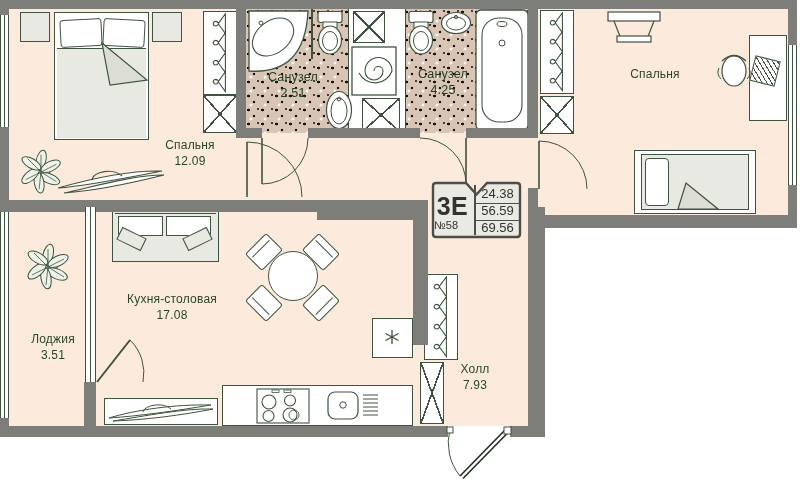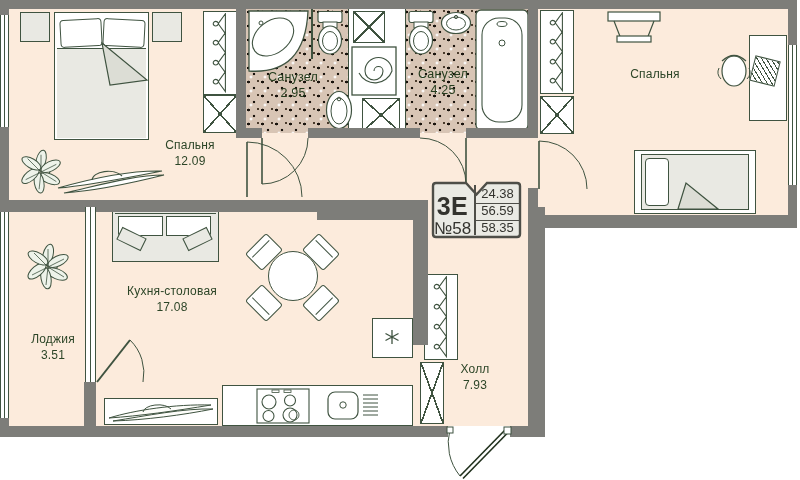--- a/index.html
+++ b/index.html
@@ -50,21 +50,21 @@
   .chair{position:absolute;width:30px;height:24px;background:#fff;border:1.5px solid var(--line);
     border-radius:3px;box-sizing:border-box;z-index:19;}
   .chair::after{content:"";position:absolute;left:2px;right:2px;top:2px;height:4px;
     border-bottom:1px solid var(--line);}
   .svgfix{position:absolute;z-index:22;overflow:visible;}
   .infobox{position:absolute;left:430px;top:175px;width:93px;height:64px;z-index:70;}
   .infobox .shape{position:absolute;left:0;top:0;}
   .info-type{position:absolute;left:4px;top:17px;width:37px;text-align:center;
     font-size:25px;font-weight:700;color:#33332e;letter-spacing:.5px;}
   .info-num{position:absolute;left:4px;top:44px;width:37px;text-align:left;
-    font-size:17px;color:#33332e;}
+    font-size:11px;color:#33332e;}
   .info-div{position:absolute;left:44px;top:10px;width:1.5px;height:50px;background:var(--info-border);}
   .info-row{position:absolute;left:47px;width:41px;height:16px;text-align:center;
     font-size:13px;color:#33332e;line-height:16px;}
   .row-line{position:absolute;left:46px;width:43px;height:1.2px;background:var(--info-border);}
   .hatch{position:absolute;background:#fff;border:1.5px solid var(--line);box-sizing:border-box;
     z-index:22;background-image:repeating-linear-gradient(45deg, var(--line) 0 1px, transparent 1px 4px);}
 </style>
 </head>
 <body>
 
@@ -329,48 +329,48 @@
     <rect x="1" y="0" width="6" height="6" fill="#fff" stroke="#3f5340" stroke-width="1"></rect>
   </svg>
 
   <div class="label" style="left:130px;top:138px;width:120px">
     <div>Спальня</div>
     <div>12.09</div>
   </div>
   <div class="label" style="left:595px;top:67px;width:120px">
     <div>Спальня</div>
   </div>
-  <div class="label" style="left:92px;top:284px;width:160px">
+  <div class="label" style="left:92px;top:292px;width:160px">
     <div>Кухня-столовая</div>
     <div>17.08</div>
   </div>
   <div class="label" style="left:10px;top:332px;width:86px">
     <div>Лоджия</div>
     <div>3.51</div>
   </div>
   <div class="label" style="left:435px;top:362px;width:80px">
     <div>Холл</div>
     <div>7.93</div>
   </div>
   <div class="label bath" style="left:248px;top:70px;width:90px">
     <div>Санузел</div>
-    <div>2.95</div>
+    <div>2.51</div>
   </div>
   <div class="label bath" style="left:398px;top:67px;width:90px">
     <div>Санузел</div>
     <div>4.25</div>
   </div>
 
   <div class="infobox">
     <svg class="shape" width="93" height="64">
       <path d="M3 11 Q3 8 6 8 L36 8 L46.5 19.5 L57 8 L87 8 Q90 8 90 11 L90 59 Q90 62 87 62 L6 62 Q3 62 3 59 Z" fill="#eaeae4" stroke="#4e4e48" stroke-width="2.4"></path>
     </svg>
     <div class="info-type">3Е</div>
     <div class="info-num">№58</div>
     <div class="info-div"></div>
     <div class="info-row" style="top:11px">24.38</div>
     <div class="row-line" style="top:27.5px"></div>
     <div class="info-row" style="top:28px">56.59</div>
     <div class="row-line" style="top:44.5px"></div>
-    <div class="info-row" style="top:45px">58.35</div>
+    <div class="info-row" style="top:45px">69.56</div>
   </div>
 
 </div>
 
 </body></html>

